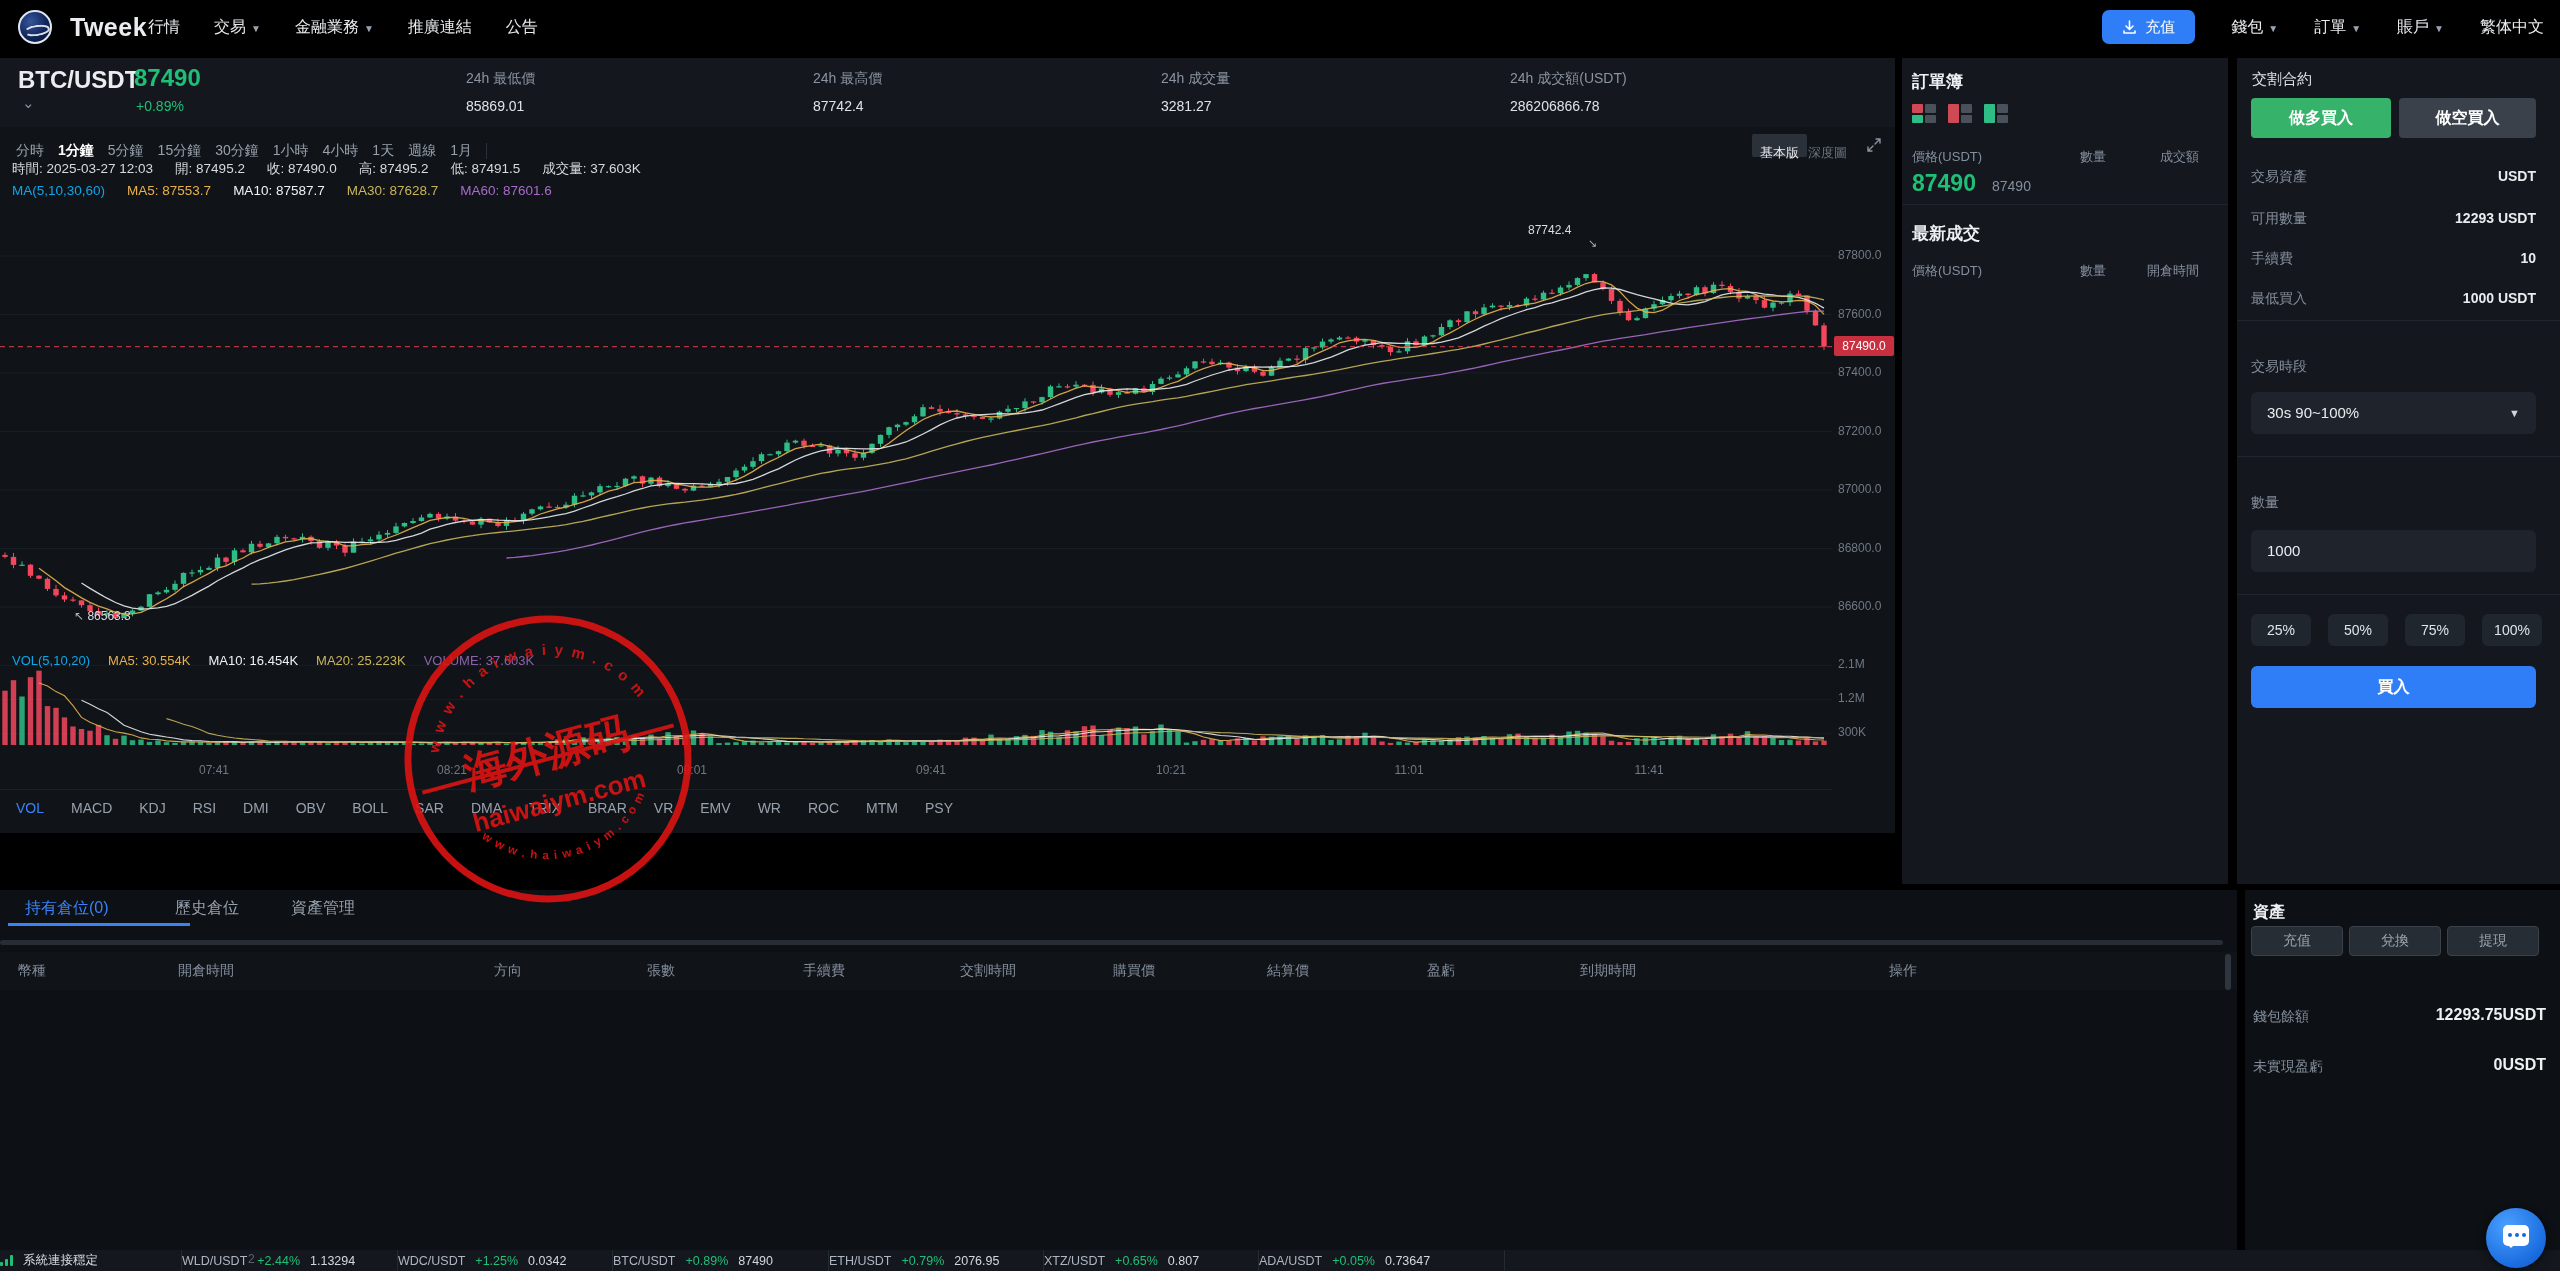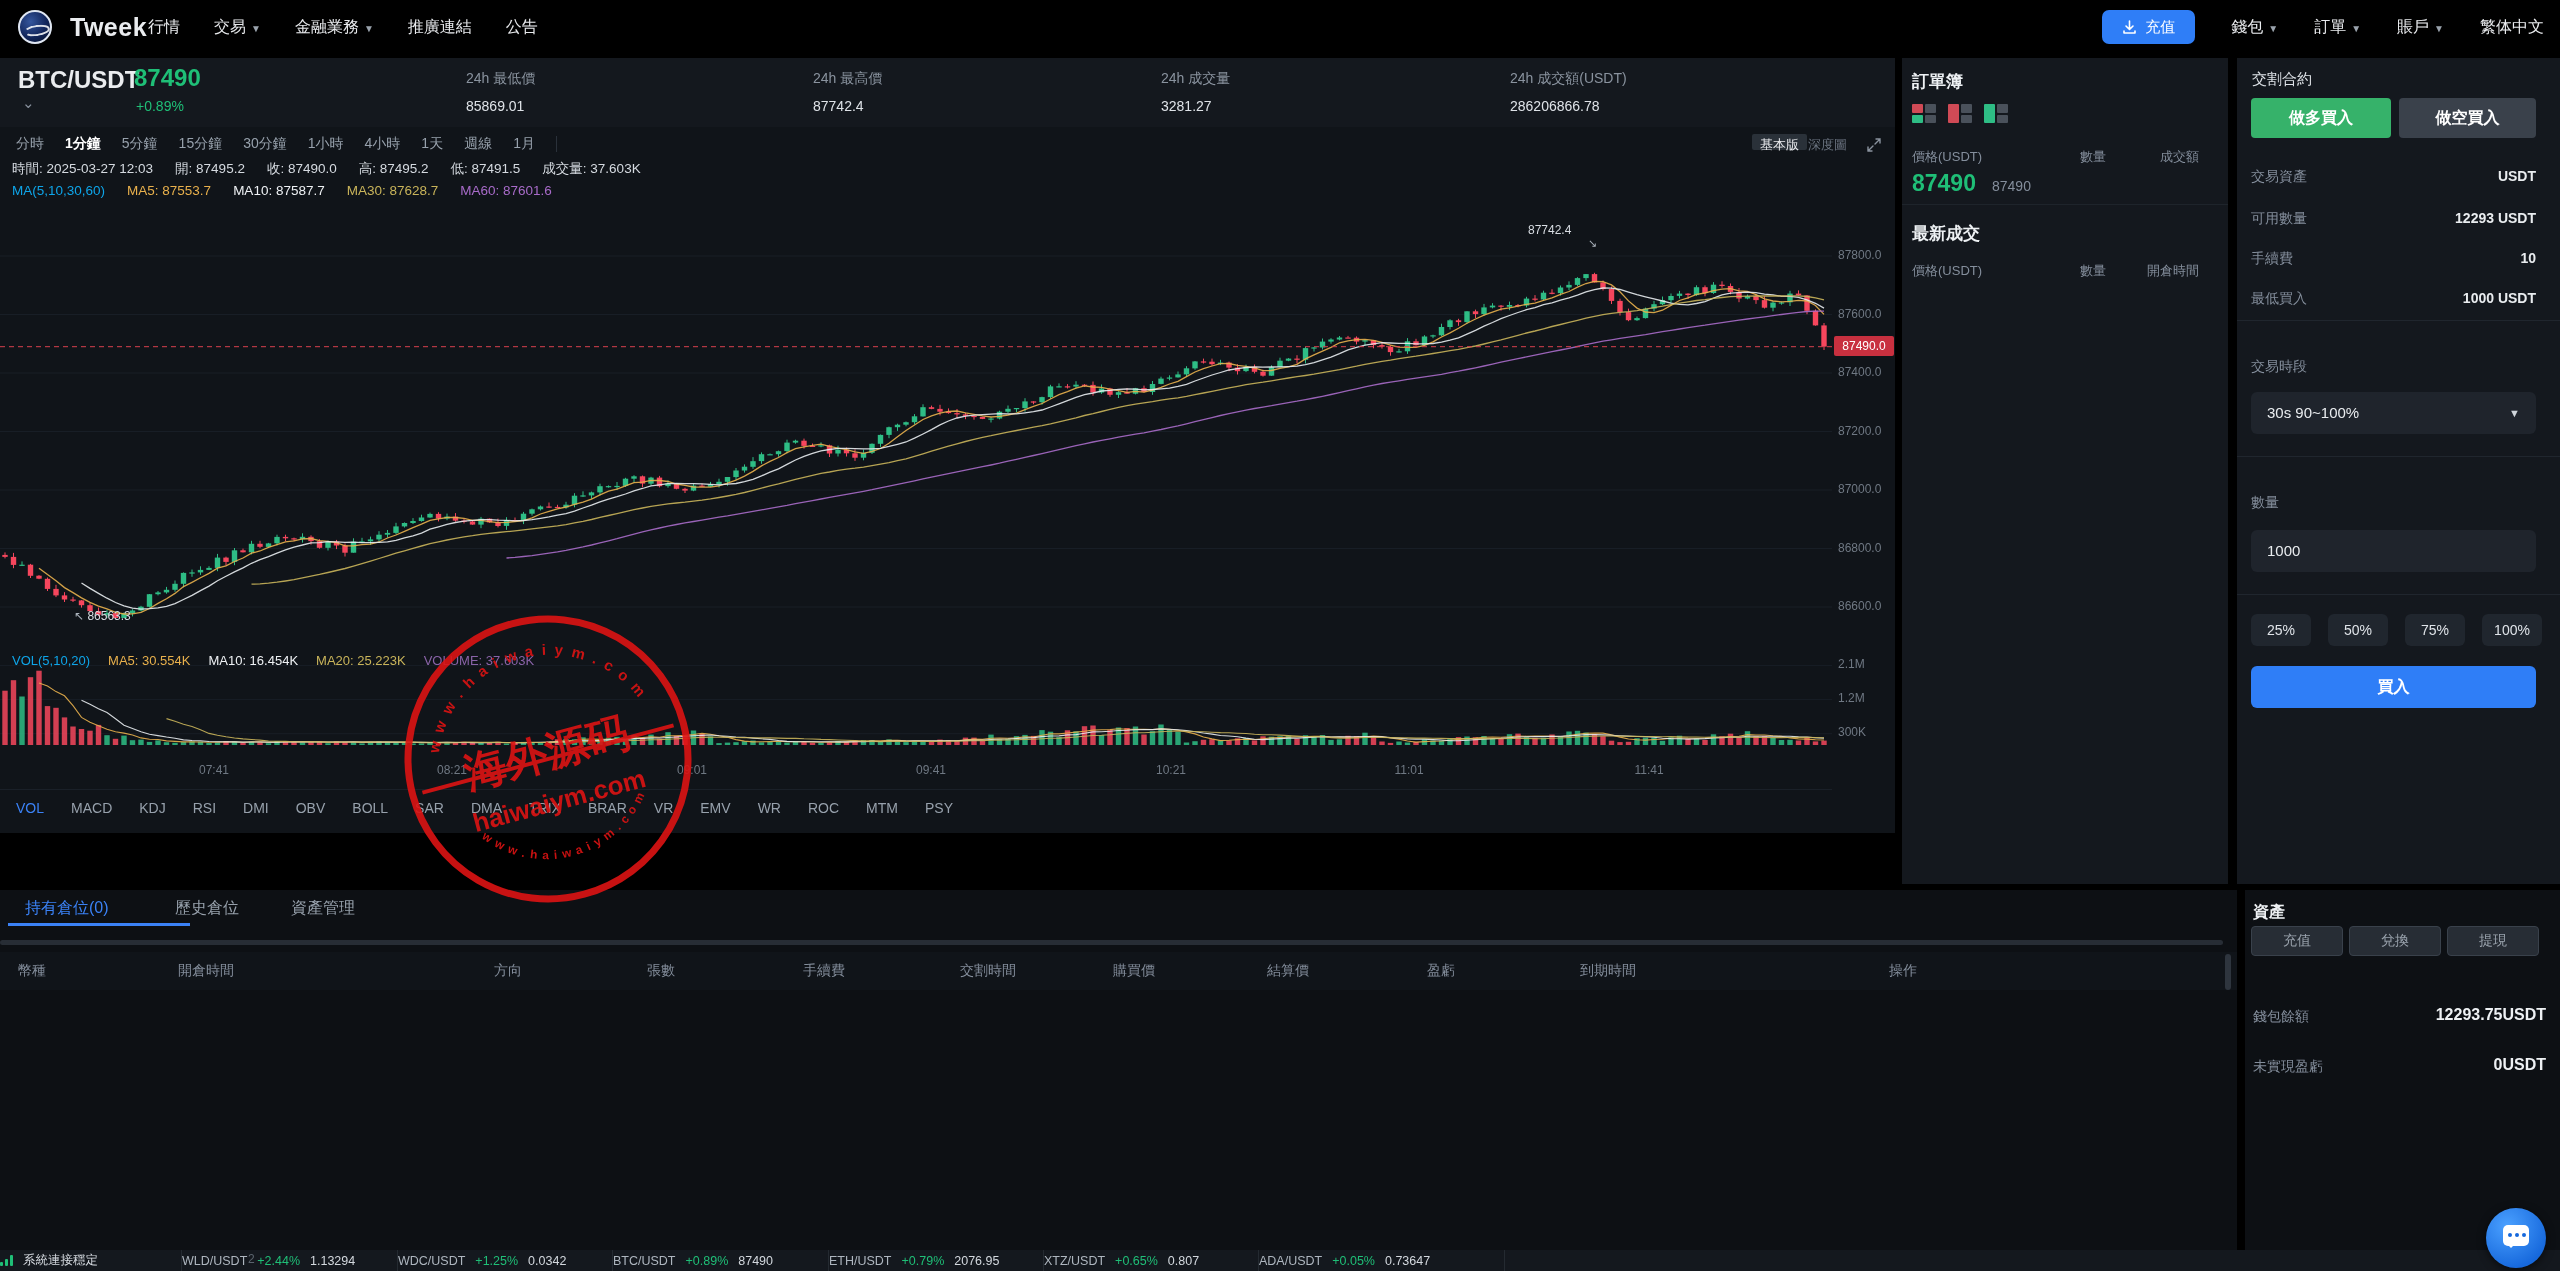--- a/index.html
+++ b/index.html
@@ -32,25 +32,25 @@
   .ticker-bar { left:0; top:58px; width:1895px; height:69px; background:#14181e; }
   .pair-name { left:18px; top:8px; font-size:24px; font-weight:bold; }
   .pair-chevron { left:22px; top:36px; font-size:15px; color:#8a939f; }
   .pair-price { left:134px; top:6px; font-size:24px; font-weight:bold; color:#1fbf77; }
   .pair-change { left:136px; top:40px; font-size:14px; color:#1fbf77; }
   .tstat-label { top:12px; font-size:14px; color:#8a939f; white-space:nowrap; }
   .tstat-value { top:40px; font-size:14px; color:#dfe3e8; white-space:nowrap; }
 
   
   .chart-panel { left:0; top:127px; width:1895px; height:706px; background:#101419; }
-  .tf-row { left:16px; top:8px; display:flex; gap:21px; font-size:14px; color:#97a1ac; align-items:center; }
+  .tf-row { left:16px; top:15px; display:flex; gap:14px; font-size:14px; color:#97a1ac; align-items:center; }
   .tf { cursor:pointer; white-space:nowrap; }
   .tf.active { color:#fff; font-weight:bold; }
   .tf-divider { width:1px; height:16px; background:#2a313a; }
-  .view-chip { top:7px; height:16px; line-height:21px; padding:0 8px; font-size:13px; border-radius:2px; cursor:pointer; }
+  .view-chip { top:7px; height:23px; line-height:21px; padding:8px 8px; font-size:13px; border-radius:2px; cursor:pointer; }
   .view-chip.on { background:#2a3139; color:#e8eaed; }
   .view-chip.off { color:#6b7480; }
   .ohlc-row { left:12px; top:33px; display:flex; gap:22px; font-size:13.5px; color:#d5dae0; }
   .ma-row { left:12px; top:56px; display:flex; gap:22px; font-size:13.5px; }
   .ma-t { color:#0ea5e9; } .ma5 { color:#e8b04c; } .ma10 { color:#eef1f4; } .ma30 { color:#c9b45a; } .ma60 { color:#a86bc9; }
   .axis-label { left:1838px; font-size:12px; color:#6f7883; }
   .price-tag { left:1834px; top:209px; width:60px; height:20px; background:#c8303f; color:#fff;
     font-size:12px; text-align:center; line-height:20px; border-radius:2px; }
   .annot { font-size:12px; color:#d8dde3; white-space:nowrap; }
   .vol-header { left:12px; top:526px; display:flex; gap:18px; font-size:13px; z-index:3; }

